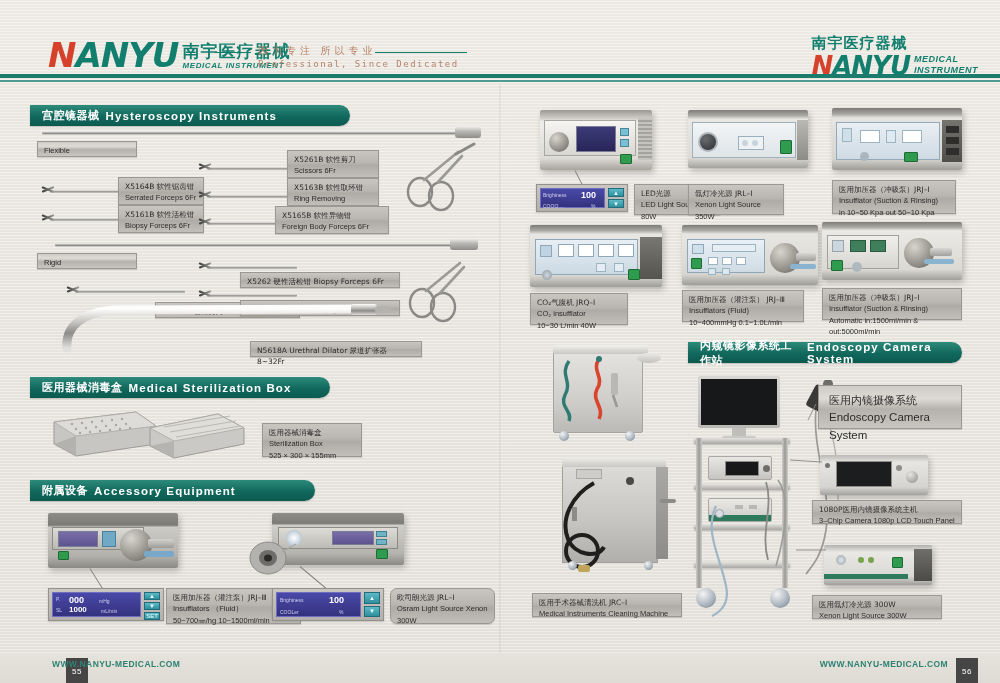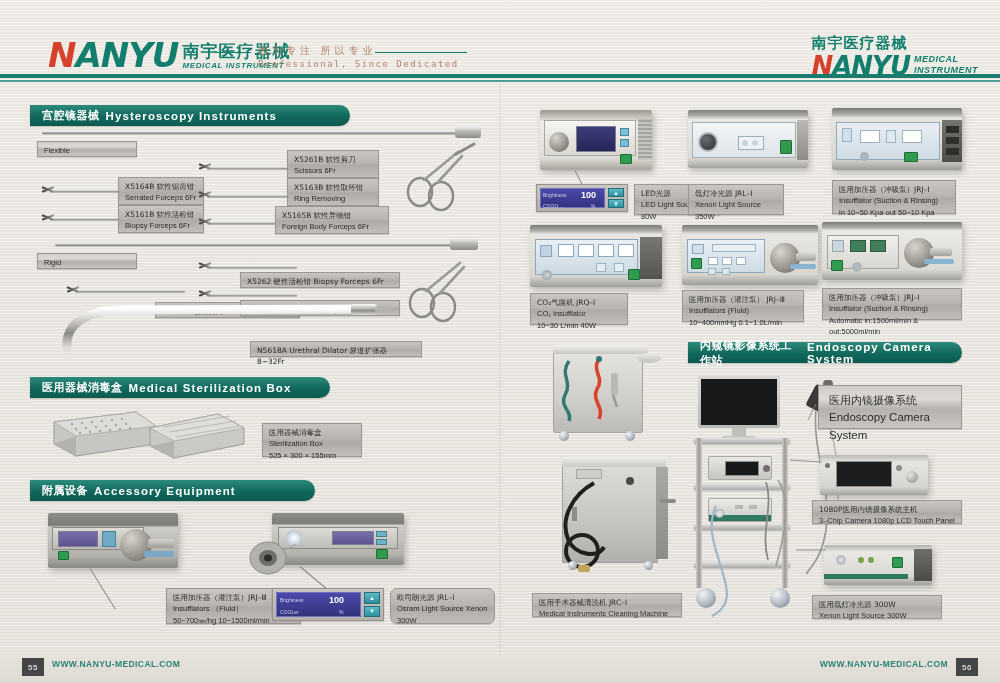--- a/index.html
+++ b/index.html
@@ -121,23 +121,23 @@
     border:1px solid #216d7a; color:#eaffff; font-size:6px;
     display:flex; align-items:center; justify-content:center;
   }
   .leader { position:absolute; background:#8a8884; height:1px; transform-origin:left center; }
 
   
   .shelf { position:absolute; background:linear-gradient(180deg,#e4e3e1,#bfbebb 60%,#a9a8a5); border-radius:2px; box-shadow:0 1px 2px rgba(0,0,0,0.2); }
   .post { position:absolute; background:linear-gradient(90deg,#cfcecb,#9a9996 50%,#cfcecb); }
   .caster { position:absolute; border-radius:50%; background:radial-gradient(circle at 35% 30%,#f4f4f4,#a9b3bd 60%,#6e767d); }
   .pnum {
-    position:absolute; top:5px; width:22px; height:18px;
+    position:absolute; top:5px; width:22px; height:26px;
     background:#454545; color:#fff; font-size:8px;
-    display:flex; align-items:center; justify-content:center; letter-spacing:0.5px;
+    display:flex; align-items:center; justify-content:center; letter-spacing:0.5px;margin-left:44px;
   }
   .furl { position:absolute; top:6px; color:#2d8273; font-size:8.5px; font-weight:bold; letter-spacing:0.4px; }
   .foot-strip { position:absolute; bottom:0; height:30px; background:linear-gradient(180deg,#e6e3dd,#dedbd4); }
   .spine { position:absolute; left:499px; top:84px; width:2px; height:570px;
            background:linear-gradient(90deg,rgba(0,0,0,0.06),rgba(0,0,0,0.02)); }
 </style>
 </head>
 <body>
 
 <div class="page">
@@ -329,20 +329,35 @@
     <div class="body" style="background:linear-gradient(180deg,#8f8d88 0%,#7d7b76 22%,#cdcbc6 26%,#b3b1ac 78%,#8b8984 100%);"></div>
     <div style="position:absolute; left:4px; top:14px; right:34px; bottom:18px; background:linear-gradient(180deg,#dddbd6,#bab8b3); border:1px solid #8d8b86;"></div>
     <div class="screen purple" style="left:10px; top:18px; width:40px; height:16px;"></div>
     <div style="position:absolute; left:54px; top:18px; width:14px; height:16px; background:#6fa9c6; border:1px solid #4b7f99;"></div>
     <div class="btn-g" style="left:10px; top:38px; width:11px; height:9px;"></div>
     <div class="knob" style="left:72px; top:16px; width:32px; height:32px;"></div>
     <div style="position:absolute; left:100px; top:26px; width:26px; height:9px; background:linear-gradient(180deg,#d5d3cf,#9e9c98); border-radius:2px;"></div>
     <div style="position:absolute; left:96px; top:38px; width:30px; height:6px; background:#7aa8c9; border-radius:2px;"></div>
   </div>
   <div class="leader" style="left:90px; top:568px; width:48px; transform:rotate(58deg);"></div>
+  <div class="readout" style="left:48px; top:588px; width:116px; height:33px;">
+    <div class="lcd">
+      <span class="t" style="left:3px; top:3px;">P.</span>
+      <span class="num" style="left:16px; top:2px;">000</span>
+      <span class="t" style="left:46px; top:5px;">mHg</span>
+      <span class="t" style="left:3px; top:14px;">SL</span>
+      <span class="num" style="left:16px; top:12px; font-size:8px;">1000</span>
+      <span class="t" style="left:48px; top:15px;">mL/min</span>
+    </div>
+    <div class="keys">
+      <div class="k">▲</div>
+      <div class="k">▼</div>
+      <div class="k">SET</div>
+    </div>
+  </div>
   <div class="plate" style="left:166px; top:588px; width:135px; height:36px;">
     <div class="cn">医用加压器（灌注泵）JRJ–Ⅲ</div>
     <div class="en">Insufflators （Fluid）</div>
     <div class="en">50~700㎜/hg  10~1500ml/min</div>
   </div>
 
   <div class="dev" style="left:272px; top:513px; width:132px; height:52px;">
     <div class="body" style="background:linear-gradient(180deg,#8f8d88 0%,#7e7c77 20%,#d0cec9 24%,#b5b3ae 78%,#8b8984 100%);"></div>
     <div style="position:absolute; left:6px; top:14px; right:6px; bottom:16px; background:linear-gradient(180deg,#dedcd7,#bdbbb6); border:1px solid #8d8b86;"></div>
     <div class="screen purple" style="left:60px; top:18px; width:42px; height:14px;"></div>

